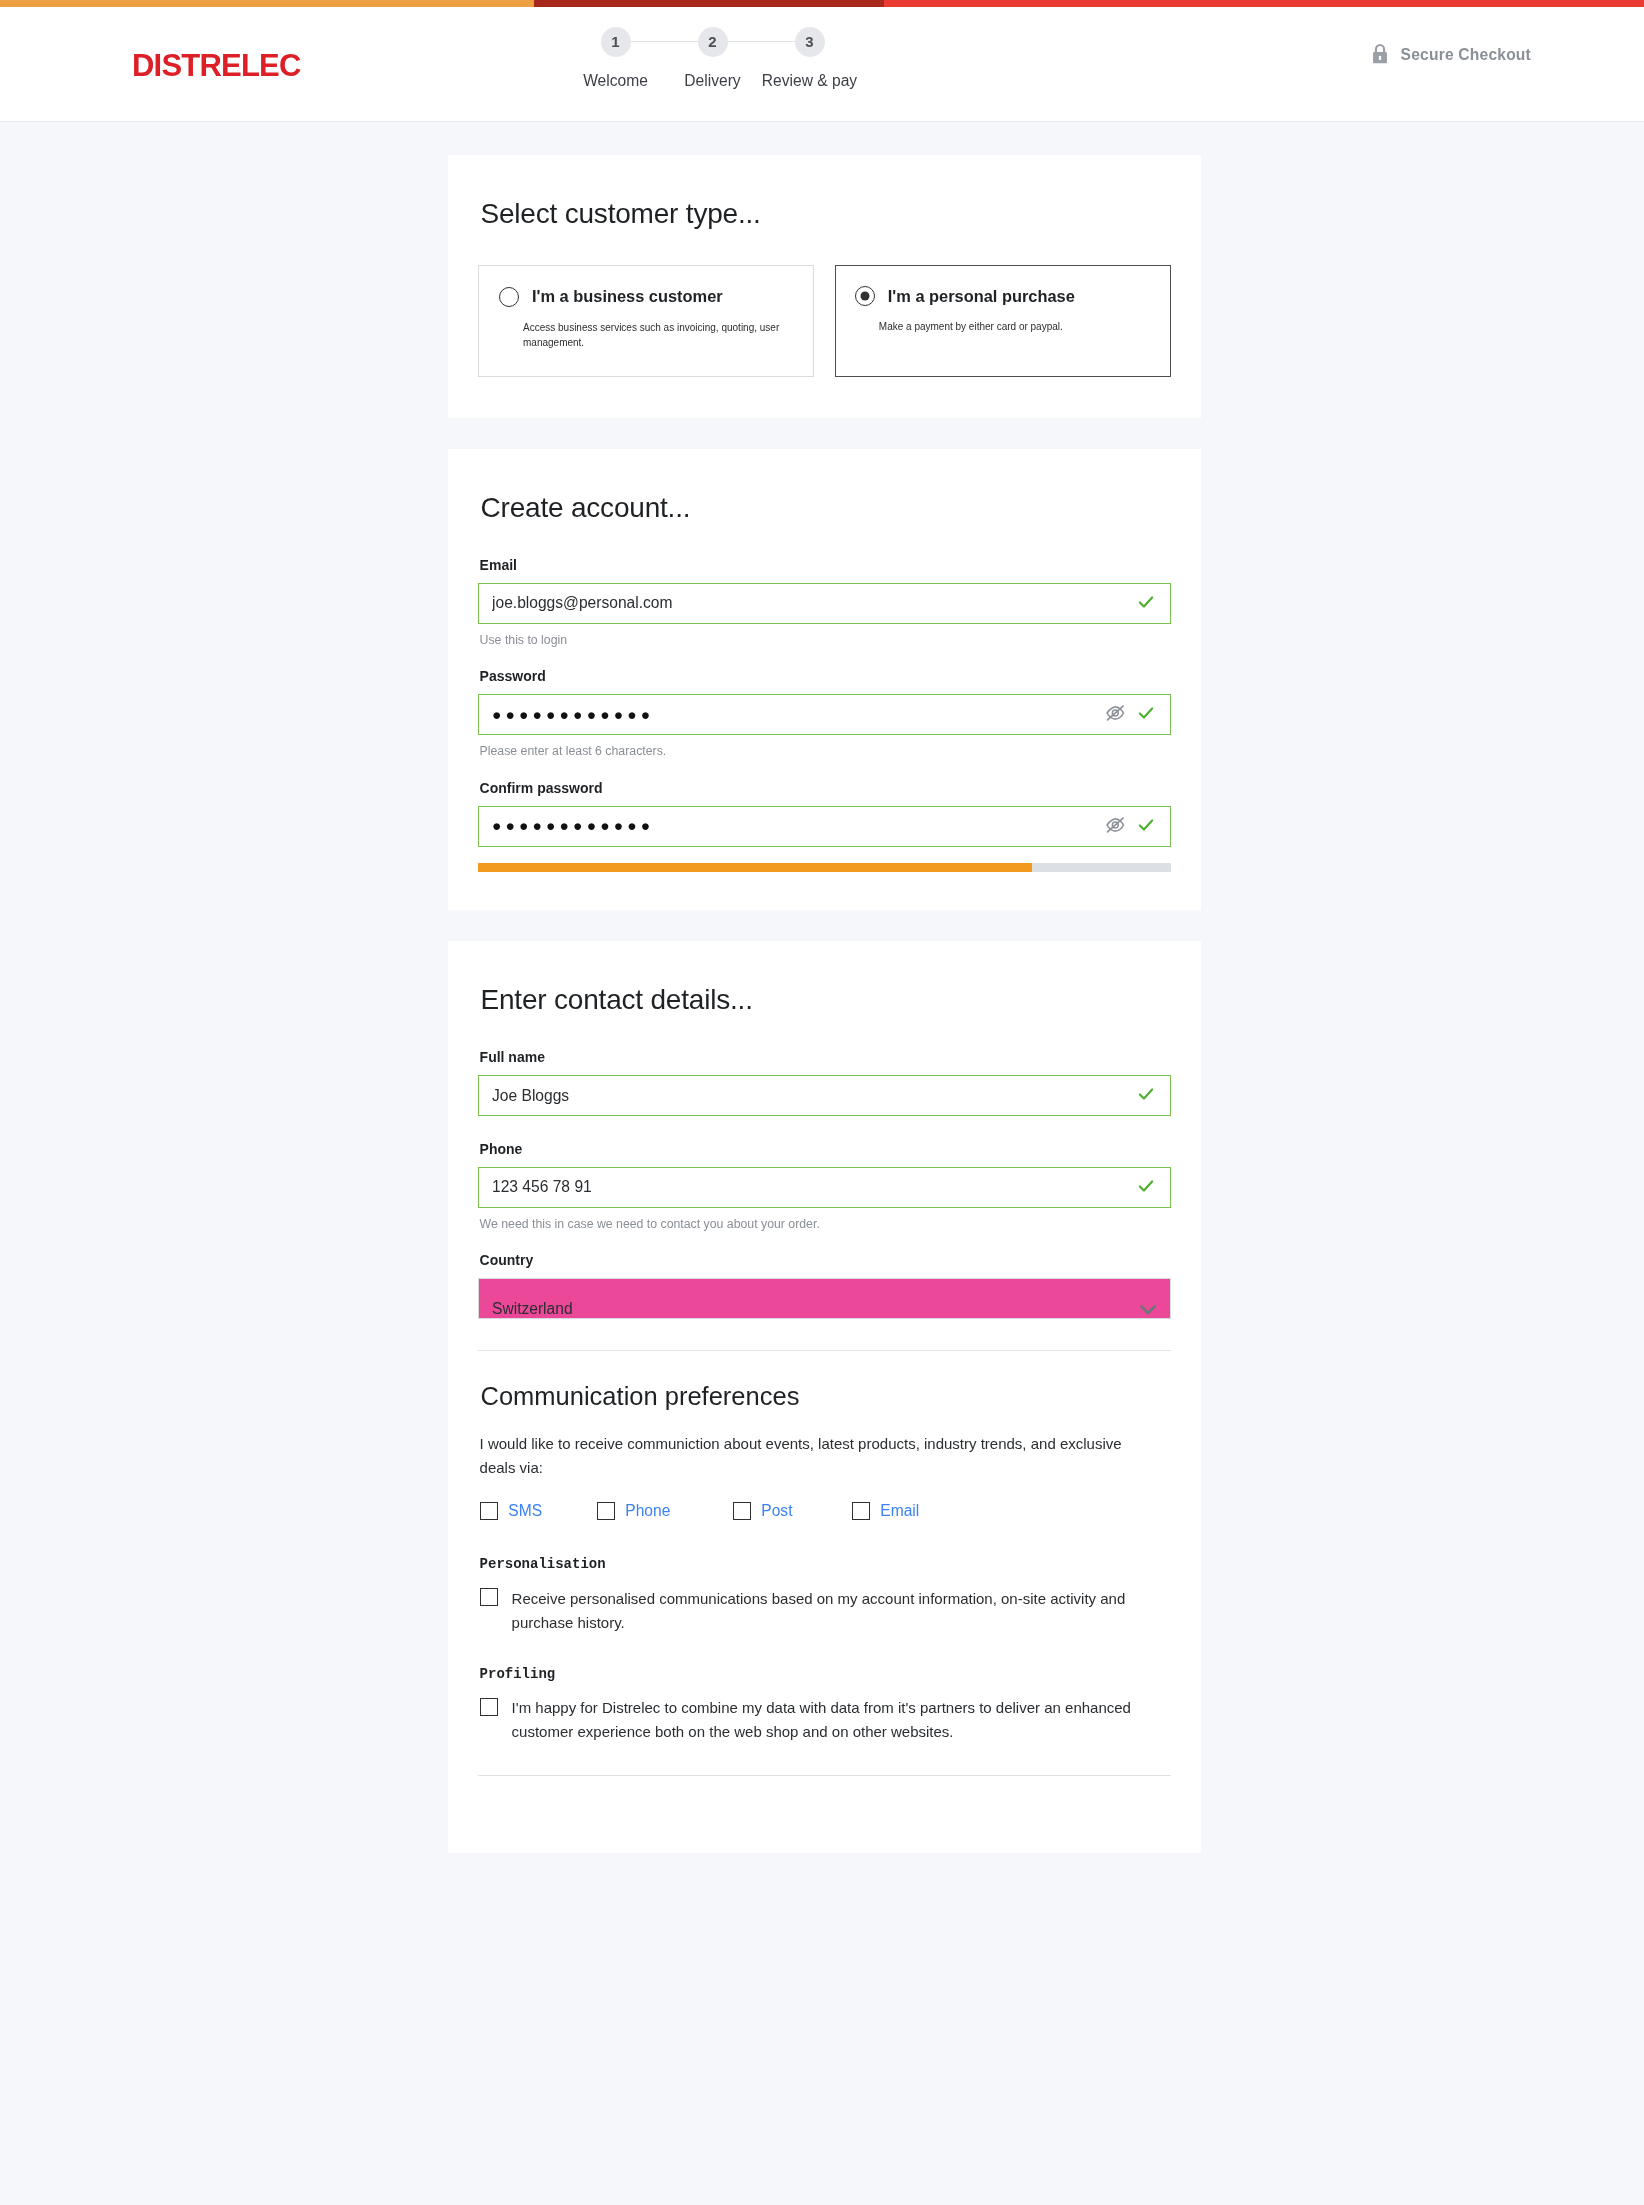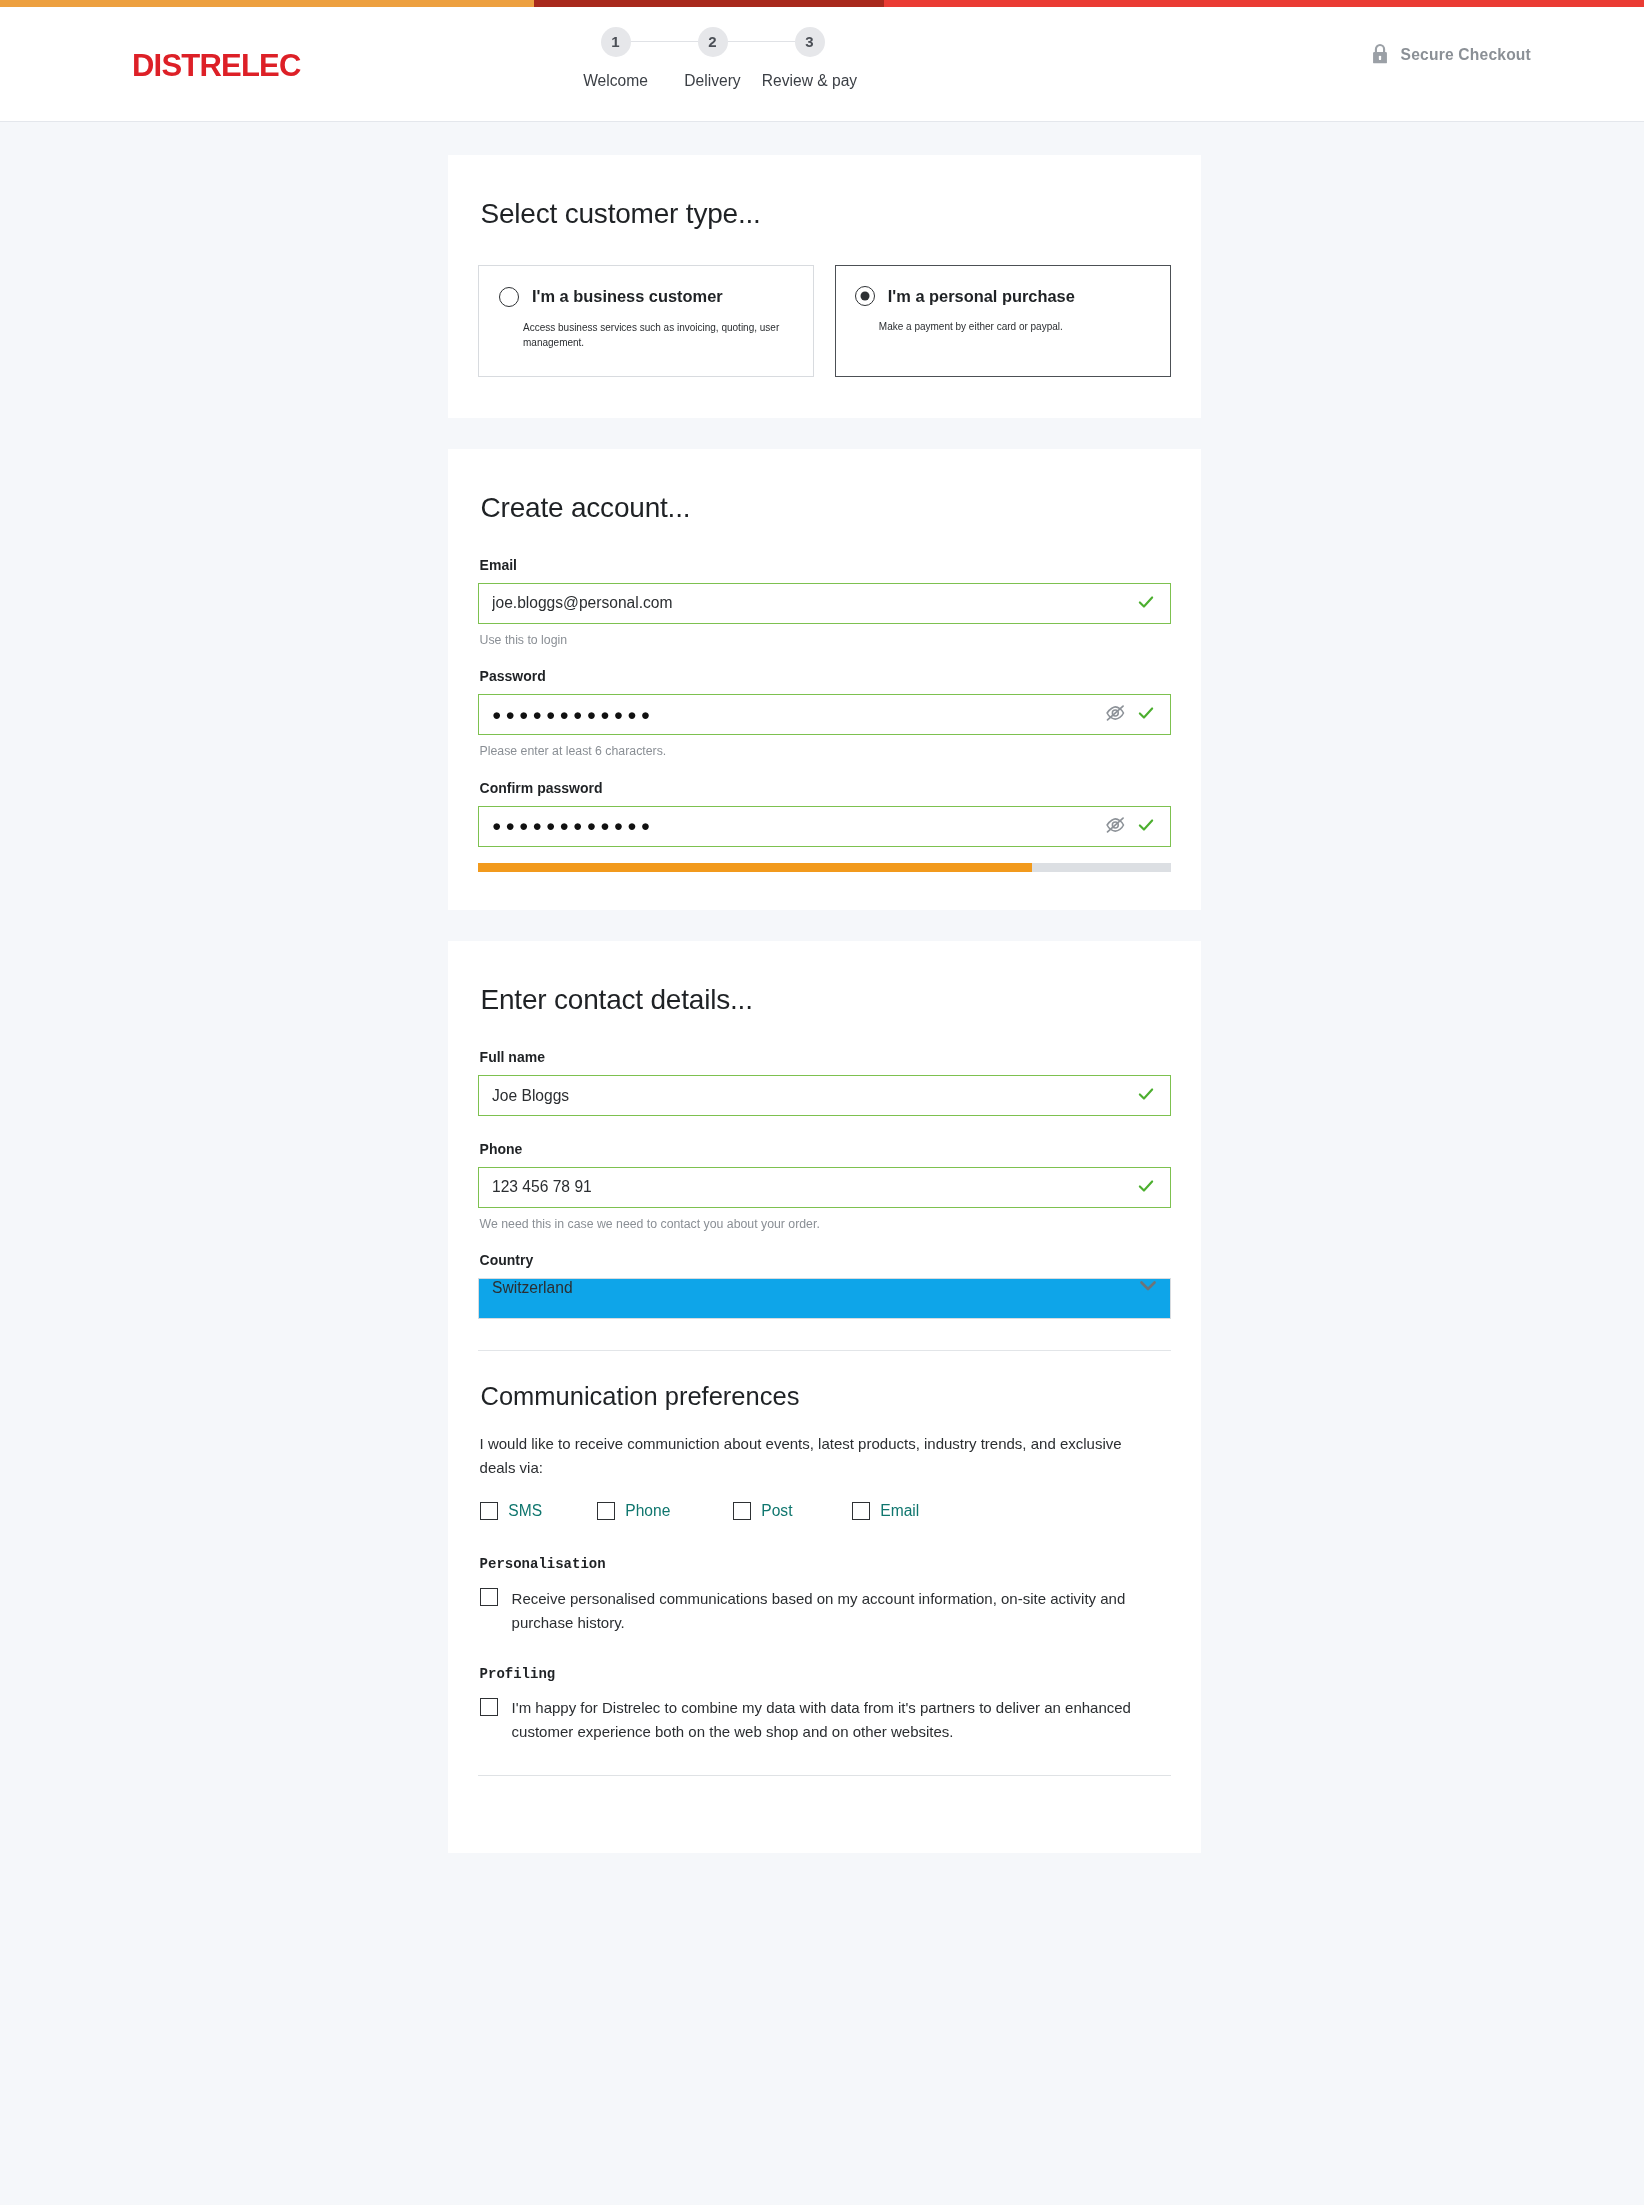--- a/index.html
+++ b/index.html
@@ -254,23 +254,23 @@
   }
 
   
   .card-contact { padding-top: 43px; padding-bottom: 49px; }
   .card-contact .card-title { margin-left: 2.5px; margin-bottom: 33px; }
 
   .select-wrap {
     position: relative;
     height: 41px;
     border: 0.8px solid #d8dbdf;
-    background: #0ea5e9;
-    display: flex;
-    align-items: flex-start;
+    background: #ec4899;
+    display: flex;
+    align-items: flex-end;
     padding: 0 13px;
     cursor: pointer;
   }
   .select-value { flex: 1; font-size: 15.6px; color: #2b2e31; }
 
   .divider {
     height: 0.8px;
     background: #e2e5e8;
     margin: 31px 0 0 0;
   }
@@ -310,21 +310,21 @@
     display: flex;
     align-items: center;
     gap: 10.7px;
     cursor: pointer;
   }
   .channel-sms { width: 117px; }
   .channel-phone { width: 136px; }
   .channel-post { width: 119px; }
   .channel-label {
     font-size: 15.6px;
-    color: #0f766e;
+    color: #3b82f6;
   }
 
   .sub-title {
     font-size: 14px;
     font-weight: bold;
     color: #1f2225;
     margin-left: 1.6px;
     margin-bottom: 16.4px;
     font-family: Liberation Mono, monospace;
   }

